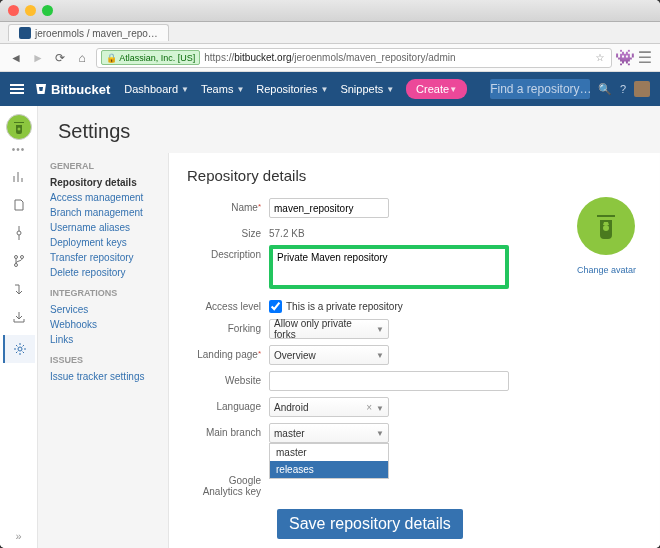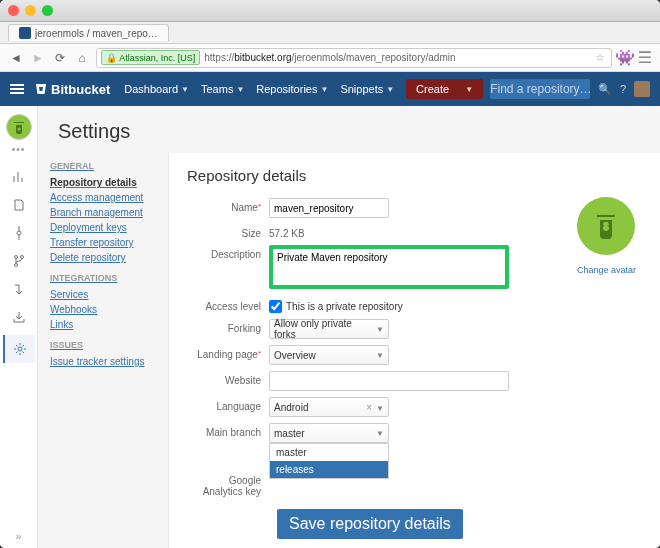--- a/index.html
+++ b/index.html
@@ -19,37 +19,37 @@
 .url { color:#666; }
 .urlh { color:#222; }
 .ricon { width:14px;height:14px;color:#888;display:flex;align-items:center;justify-content:center; }
 .avatar-sm { width:16px;height:16px;border-radius:2px;background:#9a7a5a; }
 .topnav { height: 34px; background: #205081; display: flex; align-items: center; padding: 0 10px; color:#fff; font-size:11px; }
 .hamb { width:14px;display:flex;flex-direction:column;gap:2px;margin-right:10px; }
 .hamb span { height:2px;background:#fff; }
 .brand { font-weight:600;font-size:13px;margin-right:14px;display:flex;align-items:center;gap:3px; }
 .navitem { margin-right:12px;display:flex;align-items:center;gap:3px; }
 .caret { font-size:8px;opacity:.8; }
-.create { background:#7f1d1d;padding:4px 10px;border-radius:2px;display:flex;align-items:center;gap:16px; }
+.create { background:#ec4899;padding:4px 10px;border-radius:9px;display:flex;align-items:center;gap:0; }
 .navright { margin-left:auto;display:flex;align-items:center;gap:8px; }
 .search { background:#3572b0;border:none;color:#fff;font-size:12px;padding:3px 0;border-radius:2px;width:100px; }
 .search::placeholder{color:#c4d4e8;}
 .content { display:flex;height:calc(548px - 22px - 22px - 28px - 34px); background:#f5f5f5; }
 .rail { width:38px;background:#fff;border-right:1px solid #e5e5e5;display:flex;flex-direction:column;align-items:center;padding-top:8px;gap:0; }
 .rail-avatar { width:26px;height:26px;border-radius:50%;background:#8cc63f center/70% no-repeat;display:flex;align-items:center;justify-content:center;margin-bottom:4px;border:1px solid #ccc; }
 .rail-dots{font-size:10px;color:#999;margin-bottom:8px;letter-spacing:1px;}
 .railicon { width:32px;height:28px;display:flex;align-items:center;justify-content:center;color:#707070; }
 .railicon.active { border-left:2px solid #3572b0;color:#3572b0;background:#f0f4fa; }
 .rail-spacer{flex:1;}
 .rail-expand{padding:6px;color:#999;font-size:11px;}
 .main { flex:1;display:flex;flex-direction:column; }
 .pagehead { padding:14px 20px 10px; }
 .pagehead h1 { font-size:20px;font-weight:400;color:#333; }
 .twocol { display:flex;flex:1;overflow:hidden; }
-.sidebar { width:130px;padding:8px 12px;font-size:10px;color:#3572b0;text-decoration:underline; }
+.sidebar { width:130px;padding:8px 12px;font-size:10px;color:#3572b0; }
 .sidegroup { margin-bottom:8px; }
 .sidehdr { font-size:9px;color:#999;font-weight:600;margin-bottom:4px;text-transform:uppercase; }
 .sideitem { display:block;padding:2px 0;color:#3572b0;cursor:pointer; }
 .sideitem.active { color:#333;font-weight:600; }
 .pane { flex:1;background:#fff;border-left:1px solid #e5e5e5;padding:14px 18px;overflow:auto;position:relative; }
 .pane h2 { font-size:15px;font-weight:400;color:#333;margin-bottom:14px; }
 .avatar-block{position:absolute;right:24px;top:44px;text-align:center;}
 .avatar-big{width:58px;height:58px;border-radius:50%;background:#8cc63f;display:flex;align-items:center;justify-content:center;margin-bottom:4px;}
 .avatar-link{font-size:9px;color:#3572b0;}
 .form { font-size:10px;color:#333; }
@@ -210,20 +210,21 @@
       <div class="pagehead">
           <h1>Settings</h1>
         </div>
       <div class="twocol">
         <div class="sidebar">
           <div class="sidegroup">
               <div class="sidehdr">GENERAL</div>
             <span class="sideitem active">Repository details</span>
             <span class="sideitem">Access management</span>
             <span class="sideitem">Branch management</span>
+            <span class="sideitem">Username aliases</span>
             <span class="sideitem">Deployment keys</span>
             <span class="sideitem">Transfer repository</span>
             <span class="sideitem">Delete repository</span>
           </div>
           <div class="sidegroup">
               <div class="sidehdr">INTEGRATIONS</div>
             <span class="sideitem">Services</span>
             <span class="sideitem">Webhooks</span>
             <span class="sideitem">Links</span>
           </div>

